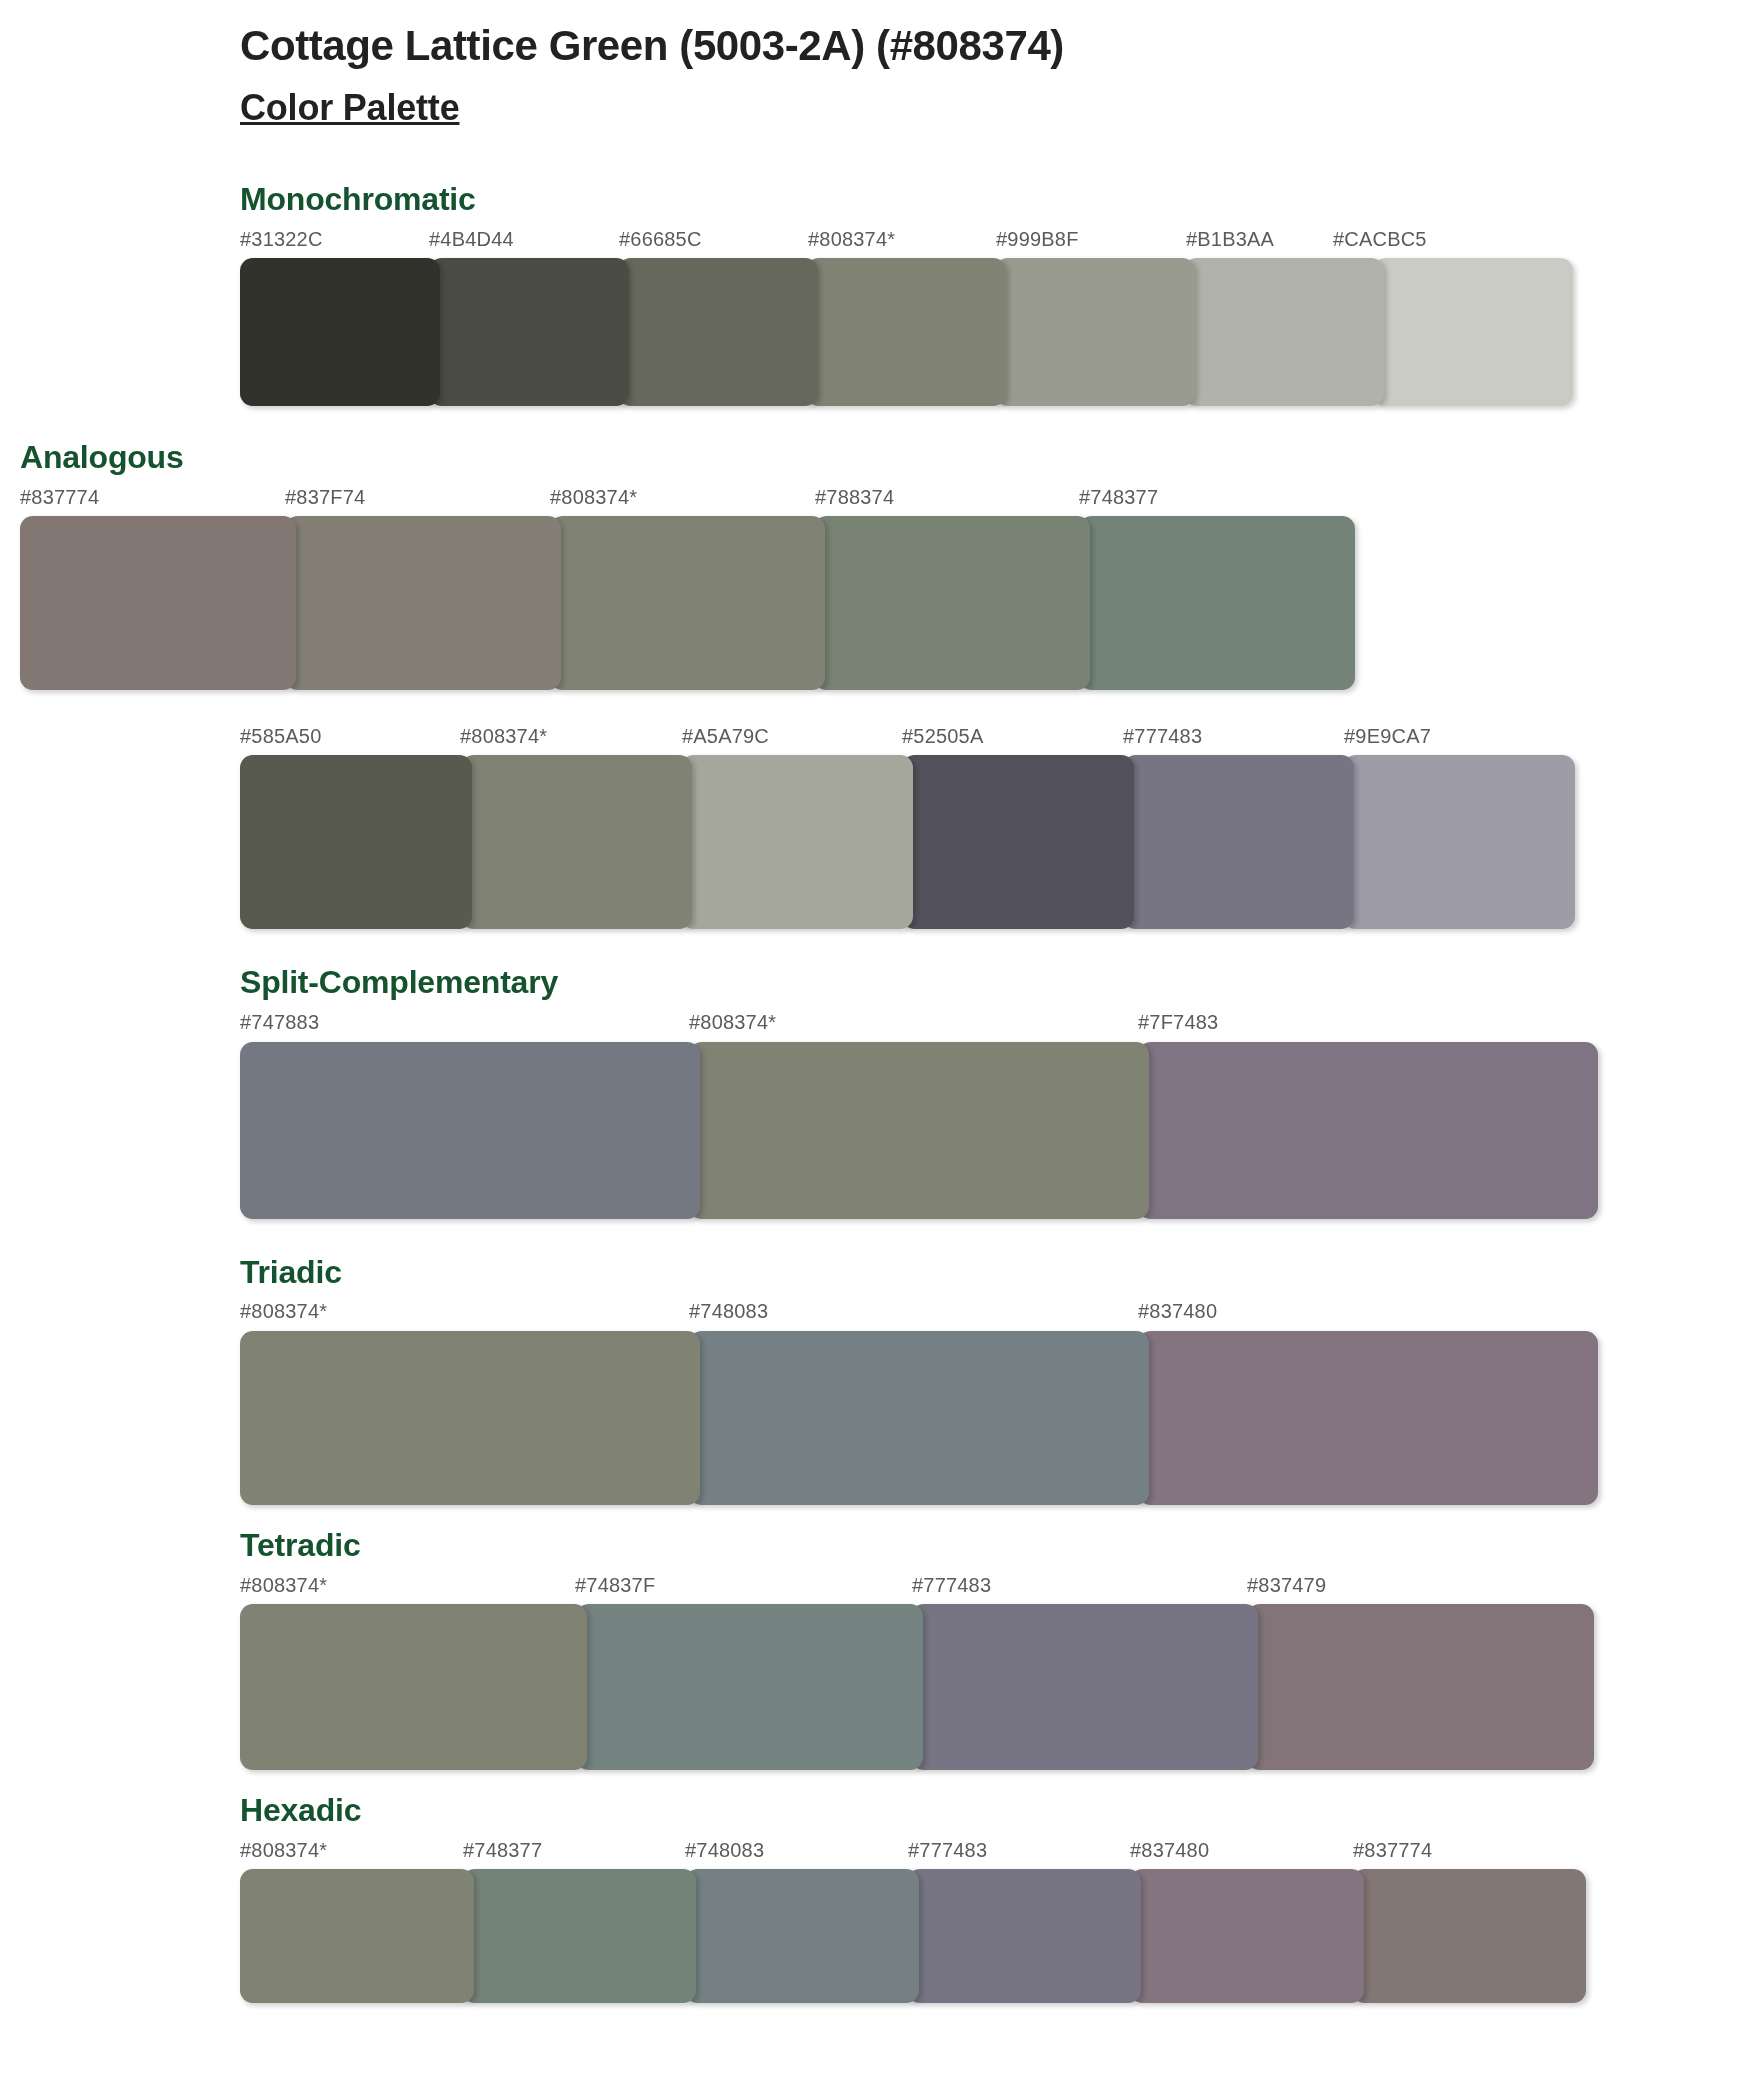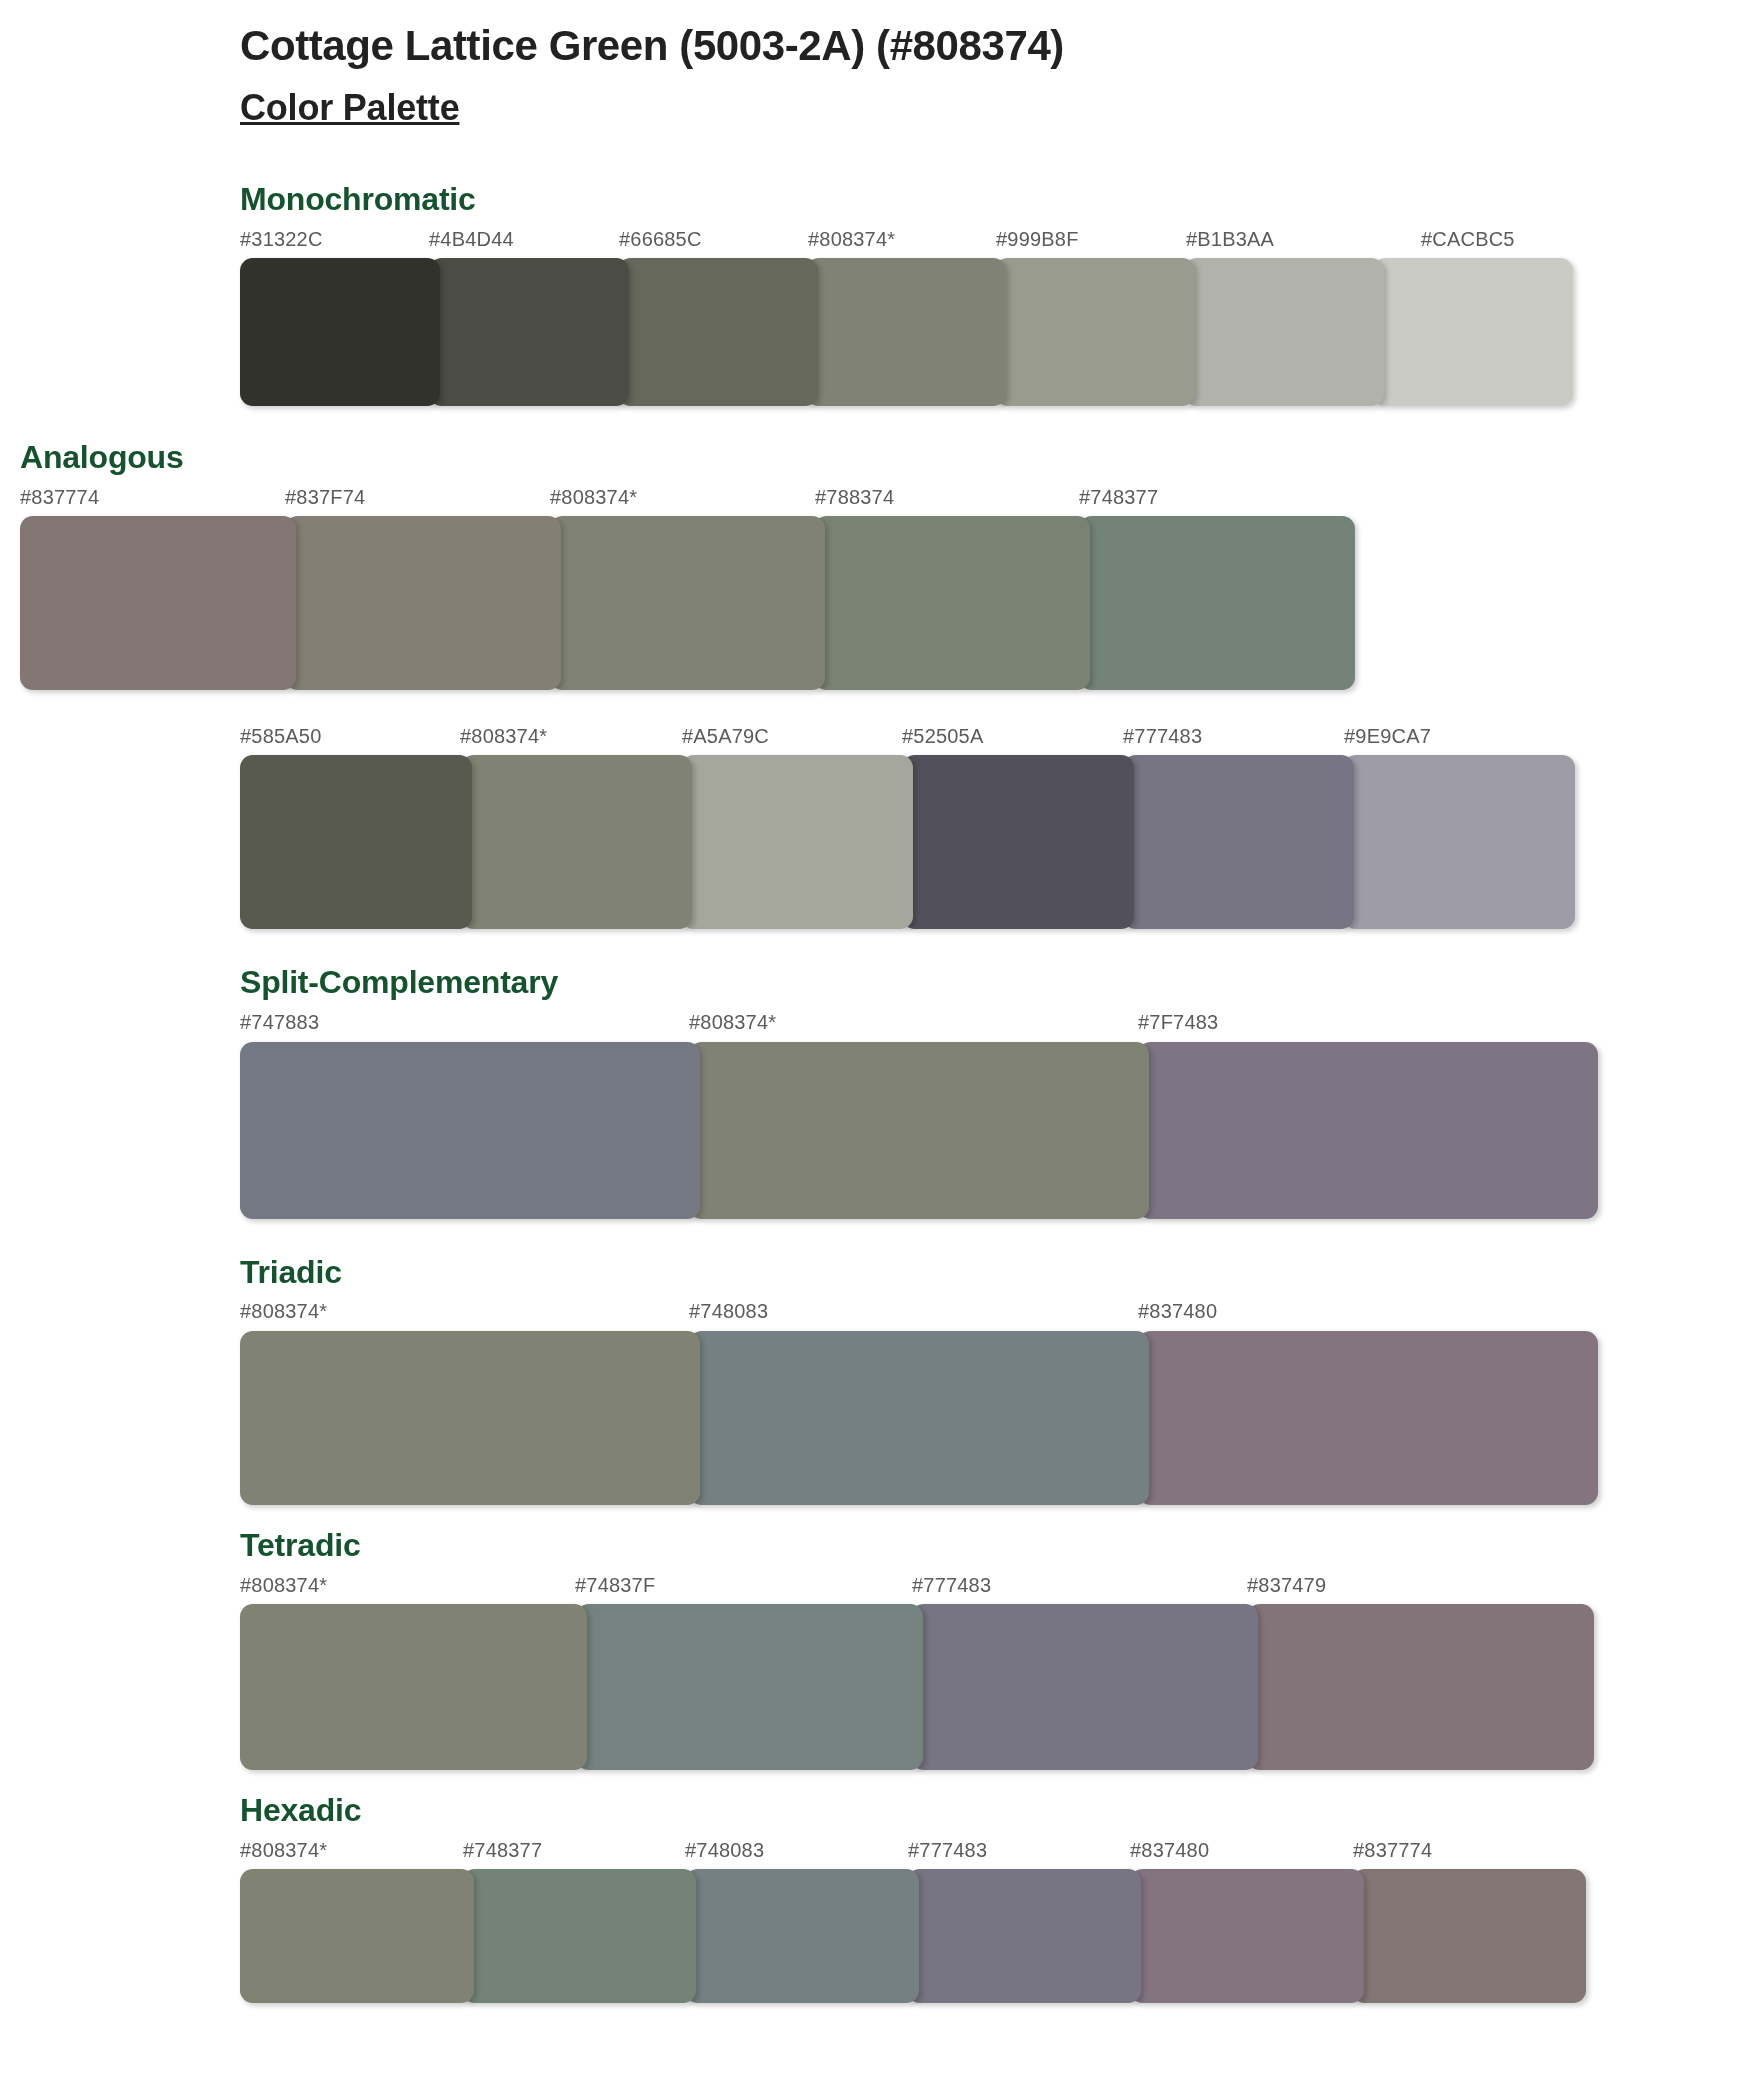--- a/index.html
+++ b/index.html
@@ -120,21 +120,21 @@
   <div class="sections" id="sections-root">
       <div class="section" style="margin-bottom: 35px;">
         <div class="section-title">Monochromatic</div>
         <div class="label-row">
           <span class="swatch-label" style="left: 0px;">#31322C</span>
           <span class="swatch-label" style="left: 189px;">#4B4D44</span>
           <span class="swatch-label" style="left: 379px;">#66685C</span>
           <span class="swatch-label" style="left: 568px;">#808374*</span>
           <span class="swatch-label" style="left: 756px;">#999B8F</span>
           <span class="swatch-label" style="left: 946px;">#B1B3AA</span>
-          <span class="swatch-label" style="left: 1181px;">#CACBC5</span>
+          <span class="swatch-label" style="left: 1093px;">#CACBC5</span>
         </div>
         <div class="swatch-row" style="height: 148px; width: 1335px;">
           <div class="swatch" title="#31322C" style="width: 200px; background: rgb(49, 50, 44); z-index: 7;"></div>
           <div class="swatch" title="#4B4D44" style="width: 200px; background: rgb(75, 77, 68); z-index: 6;"></div>
           <div class="swatch" title="#66685C" style="width: 200px; background: rgb(102, 104, 92); z-index: 5;"></div>
           <div class="swatch" title="#808374*" style="width: 200px; background: rgb(128, 131, 116); z-index: 4;"></div>
           <div class="swatch" title="#999B8F" style="width: 200px; background: rgb(153, 155, 143); z-index: 3;"></div>
           <div class="swatch" title="#B1B3AA" style="width: 200px; background: rgb(177, 179, 170); z-index: 2;"></div>
           <div class="swatch" title="#CACBC5" style="width: 200px; background: rgb(202, 203, 197); z-index: 1;"></div>
         </div>

